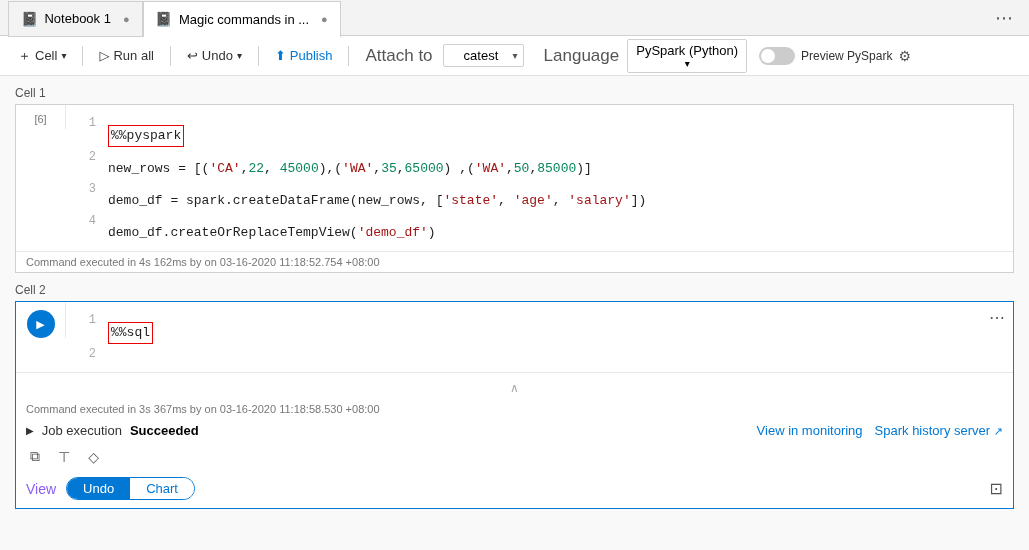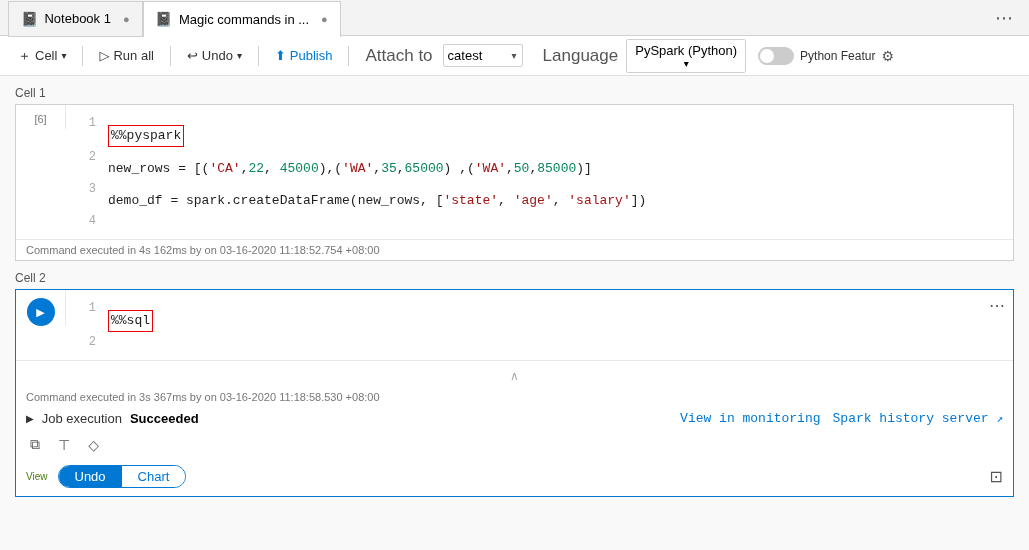--- a/index.html
+++ b/index.html
@@ -56,21 +56,21 @@
       cursor: pointer;
       font-size: 13px;
       color: #333;
       border-radius: 2px;
     }
     .toolbar-separator { width: 1px; height: 20px; background: #d0d0d0; margin: 0 4px; }
     .toolbar-label { color: #555; font-size: 17px; margin-left: 8px; }
     .toolbar-select {
       border: 1px solid #d0d0d0;
       border-radius: 2px;
-      padding: 3px 24px 3px 4px;
+      padding: 3px 24px 3px 20px;
       font-size: 13px;
       background: #fff;
       appearance: none;
       cursor: pointer;
       min-width: 80px;
       position: relative;
     }
     .select-wrapper {
       position: relative;
       display: inline-flex;
@@ -241,21 +241,20 @@
       color: #333;
       margin-right: 8px;
     }
     .job-status { color: #333; margin-right: 8px; }
     .job-status-ok { font-weight: 600; }
     .job-spark { color: #555; }
     .job-links {
       margin-left: auto;
       display: flex;
       gap: 12px;
-      font-family: Liberation Mono, monospace;
     }
     .job-link {
       color: #0078d4;
       text-decoration: none;
       font-size: 13px;
       cursor: pointer;
     }
     .output-icons {
       display: flex;
       gap: 10px;
@@ -267,21 +266,21 @@
       color: #555;
       font-size: 14px;
       padding: 2px 4px;
     }
     .view-row {
       display: flex;
       align-items: center;
       padding: 6px 0 2px;
       gap: 10px;
     }
-    .view-label { font-size: 10px; color: #4d7c0f; }
+    .view-label { font-size: 14px; color: #8b5cf6; }
     .view-tabs {
       display: flex;
       border: 1px solid #0078d4;
       border-radius: 12px;
       overflow: hidden;
     }
     .view-tab {
       padding: 3px 16px;
       font-size: 13px;
       cursor: pointer;
@@ -359,21 +358,21 @@
   </div>
   <span class="toolbar-label" style="margin-left:16px;">Language</span>
   <button class="language-btn" style="margin-left:4px;">
     <span>PySpark (Python)</span>
     <span style="font-size:10px;">▾</span>
   </button>
   <div class="toggle-switch">
     <div class="toggle-track">
       <div class="toggle-thumb"></div>
     </div>
-    <span class="preview-label">Python Featur</span>
+    <span class="preview-label">Preview PySpark</span>
     <span style="font-size:14px; cursor:pointer; color:#555;">⚙</span>
   </div>
 </div>
 
 <div class="main">
 
   <div class="cell-label">Cell 1</div>
   <div class="cell-container">
     <div class="cell-body-row">
       <div class="cell-run-area">
@@ -391,20 +390,21 @@
           <span class="line-code">new_rows = [(<span class="str-red">'CA'</span>,<span class="str-num">22</span>, <span class="str-num">45000</span>),(<span class="str-red">'WA'</span>,<span class="str-num">35</span>,<span class="str-num">65000</span>) ,(<span class="str-red">'WA'</span>,<span class="str-num">50</span>,<span class="str-num">85000</span>)]</span>
         </div>
 
         <div class="line">
           <span class="line-num">3</span>
           <span class="line-code">demo_df = spark.createDataFrame(new_rows, [<span class="str-red">'state'</span>, <span class="str-red">'age'</span>, <span class="str-red">'salary'</span>])</span>
         </div>
 
         <div class="line">
           <span class="line-num">4</span>
+          <span class="line-code">demo_df.createOrReplaceTempView(<span class="str-red">'demo_df'</span>)</span>
         </div>
       </div>
     </div>
     <div class="cell-footer">Command executed in 4s 162ms by    on 03-16-2020 11:18:52.754 +08:00</div>
   </div>
 
   <div class="cell-label">Cell 2</div>
   <div class="cell-container active">
     <div class="cell-body-row">
       <div class="cell-run-area">

